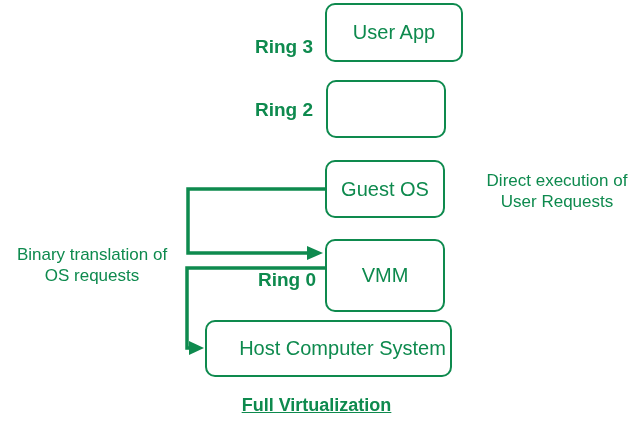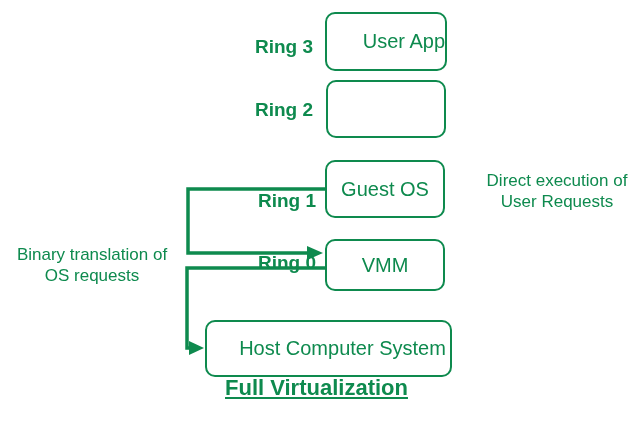--- a/index.html
+++ b/index.html
@@ -45,45 +45,45 @@
     color: var(--accent);
     font-weight: bold;
     font-size: 19px;
     line-height: 22px;
     text-align: right;
     white-space: nowrap;
   }
   #label-ring3 { left: 210px; top: 24px;  width: 103px; margin-top: 12px; }
   #label-ring2 { left: 210px; top: 99px;  width: 103px; }
   #label-ring1 { left: 213px; top: 190px; width: 103px; }
-  #label-ring0 { left: 213px; top: 252px; width: 103px; }
+  #label-ring0 { left: 213px; top: 269px; width: 103px; }
 
-  #box-user-app { left: 325px; top: 12px;   width: 122px; height: 59px; justify-content: flex-end; }
+  #box-user-app { left: 325px; top: 3px;   width: 138px; height: 59px; }
   #box-ring2    { left: 326px; top: 80px;  width: 120px; height: 58px; }
   #box-guest-os { left: 325px; top: 160px; width: 120px; height: 58px; }
-  #box-vmm      { left: 325px; top: 239px; width: 120px; height: 52px; }
+  #box-vmm      { left: 325px; top: 239px; width: 120px; height: 73px; }
   #box-host     { left: 205px; top: 320px; width: 247px; height: 57px; padding-left: 28px; }
 
   .note {
     position: absolute;
     color: var(--accent);
     font-size: 17px;
     line-height: 21px;
     text-align: center;
   }
   #note-left  { left: 2px;   top: 237px; width: 180px; margin-top: 7px; }
   #note-right { left: 467px; top: 170px; width: 180px; }
 
   .diagram-title {
     position: absolute;
-    left: 0; top: 375px;
+    left: 0; top: 395px;
     width: 633px;
     text-align: center;
     color: var(--accent);
-    font-size: 22px;
+    font-size: 18px;
     font-weight: bold;
     text-decoration: underline;
     white-space: nowrap;
   }
 </style>
 </head>
 <body style="background: rgb(255, 255, 255);">
 
 <div class="stage">
 
@@ -91,21 +91,20 @@
 
     <path class="arrow-line" d="M 325 189 L 188 189 L 188 253 L 308 253"></path>
     <polygon class="arrowhead" points="307,246 323,253 307,260"></polygon>
 
     <path class="arrow-line" d="M 325 268 L 187 268 L 187 348 L 190 348"></path>
     <polygon class="arrowhead" points="189,341 204,348 189,355"></polygon>
   </svg>
 
   <div class="ring-label" id="label-ring3">Ring 3</div>
   <div class="ring-label" id="label-ring2">Ring 2</div>
-  <div class="ring-label" id="label-ring1">Ring 1</div>
   <div class="ring-label" id="label-ring0">Ring 0</div>
 
   <div class="node-box" id="box-user-app">
     <span>User App</span>
   </div>
   <div class="node-box" id="box-ring2">
     <span></span>
   </div>
   <div class="node-box" id="box-guest-os">
     <span>Guest OS</span>

